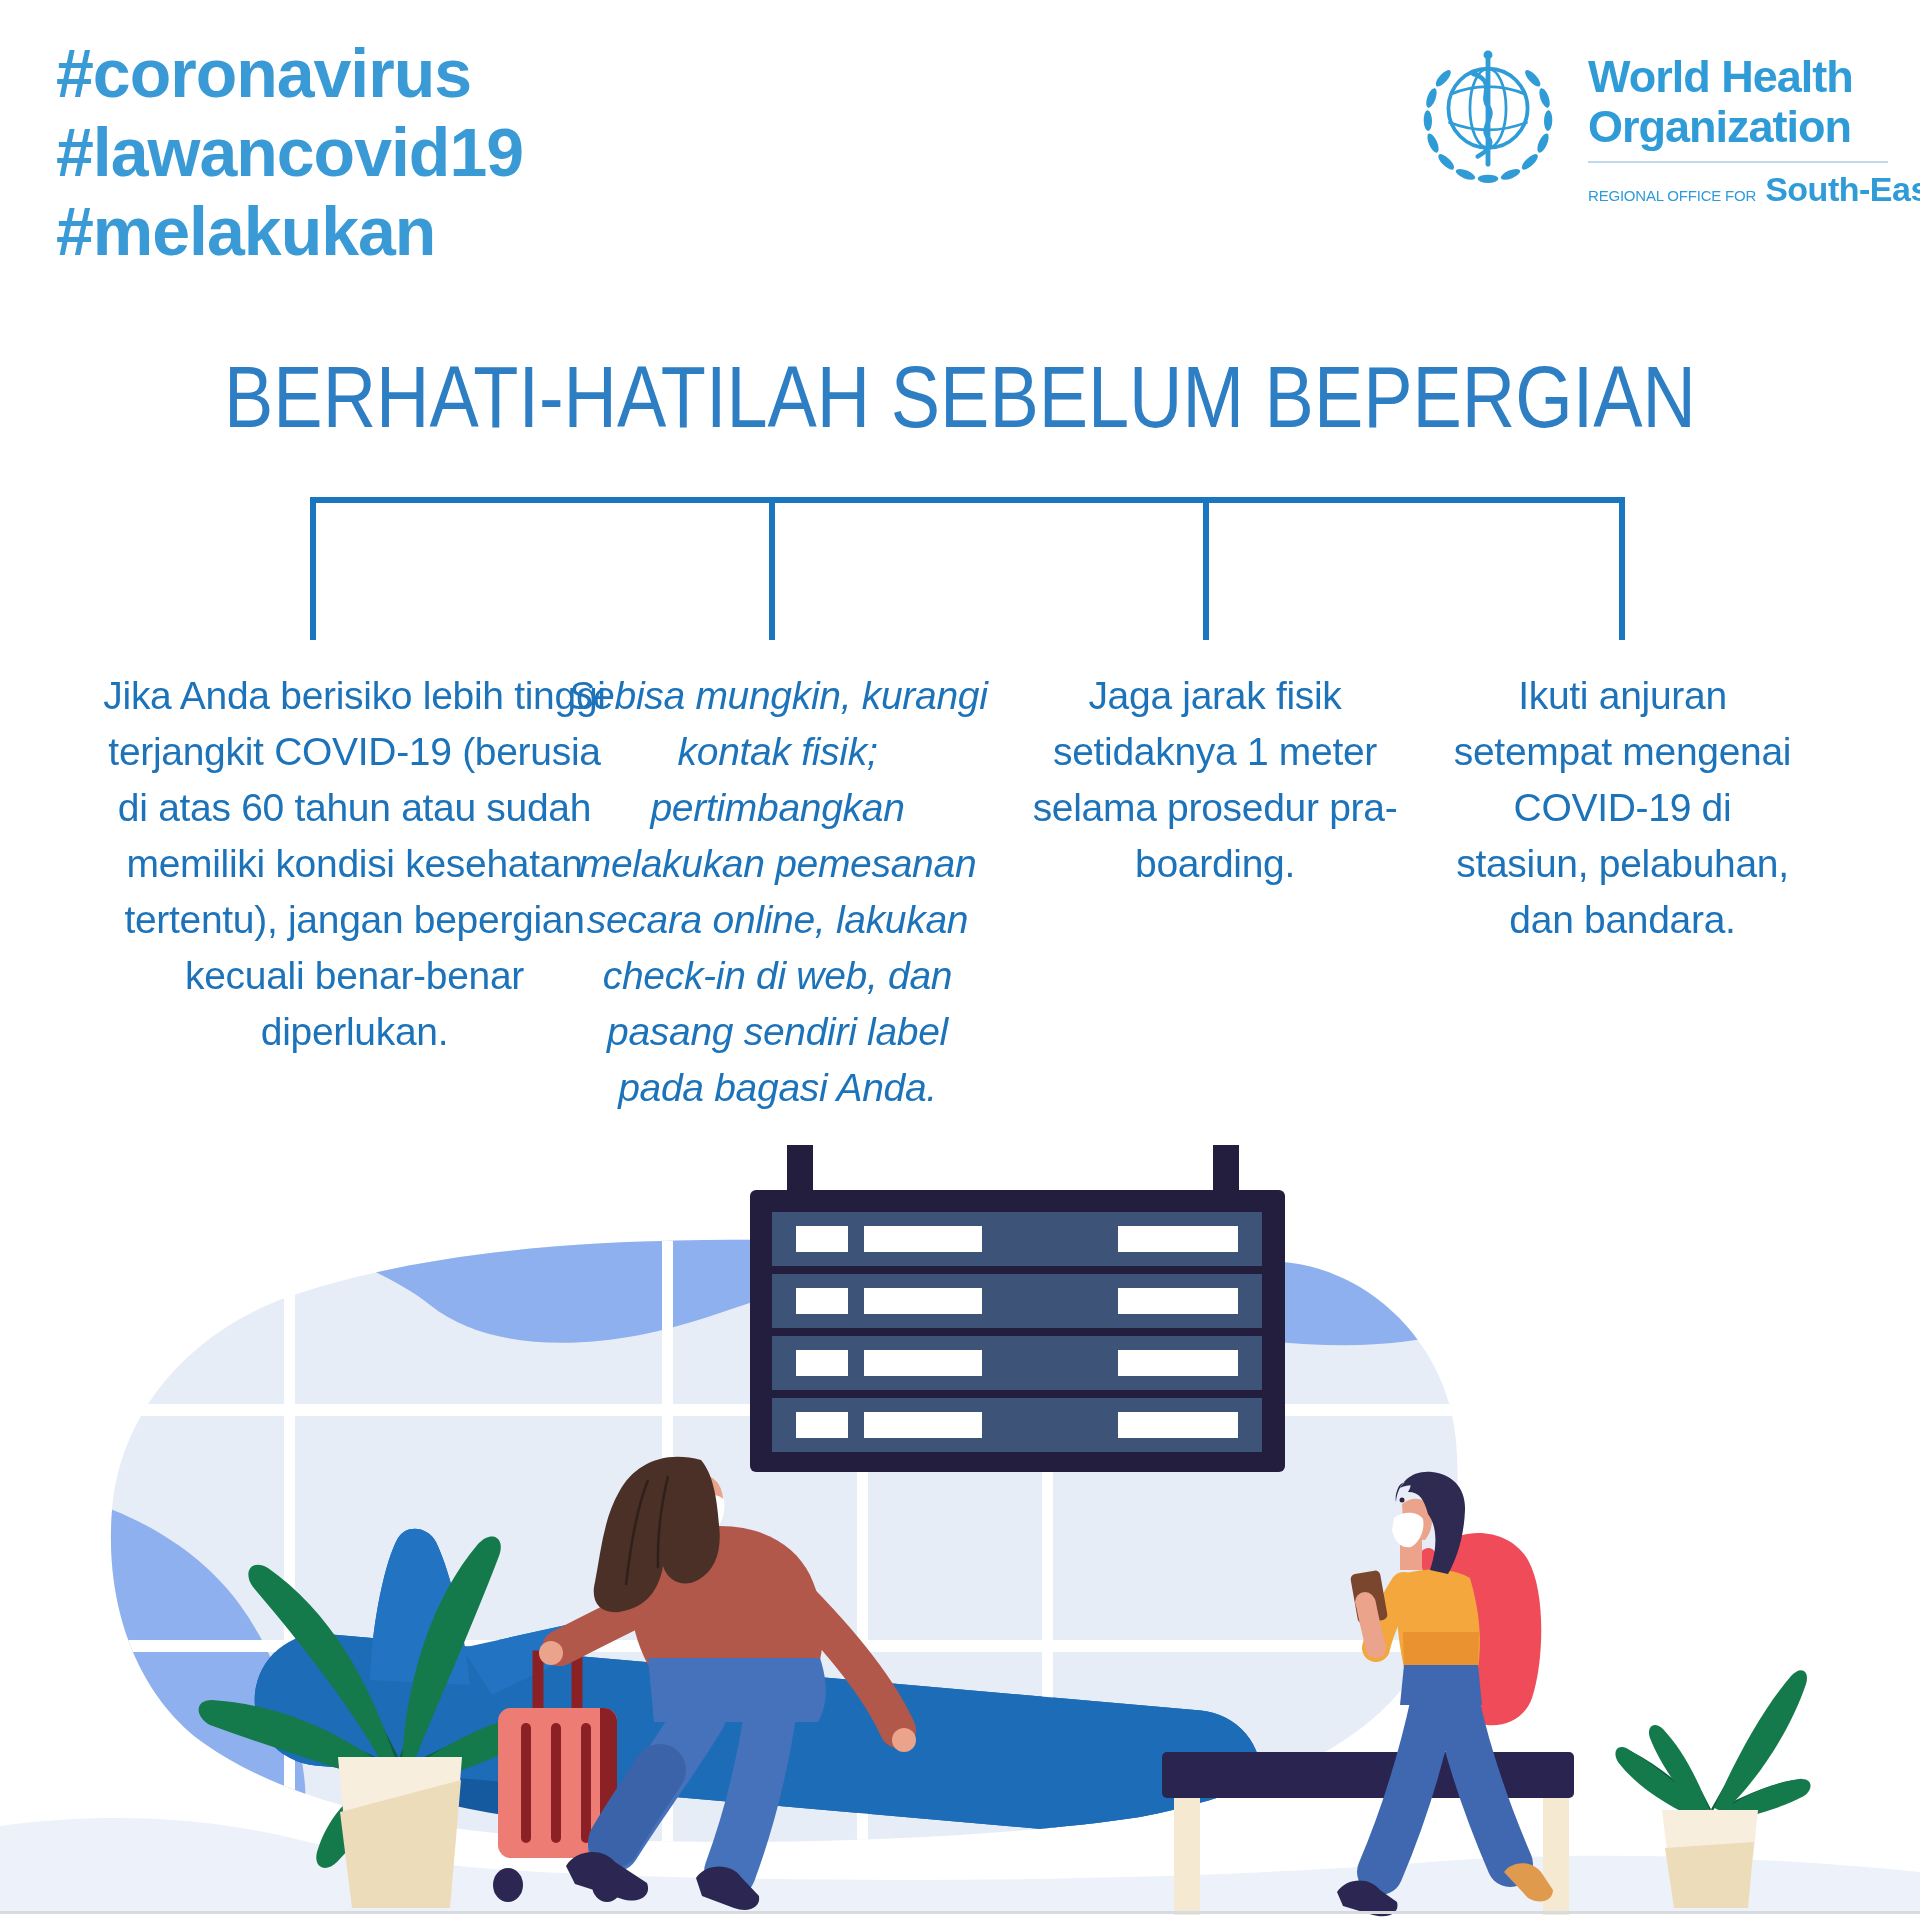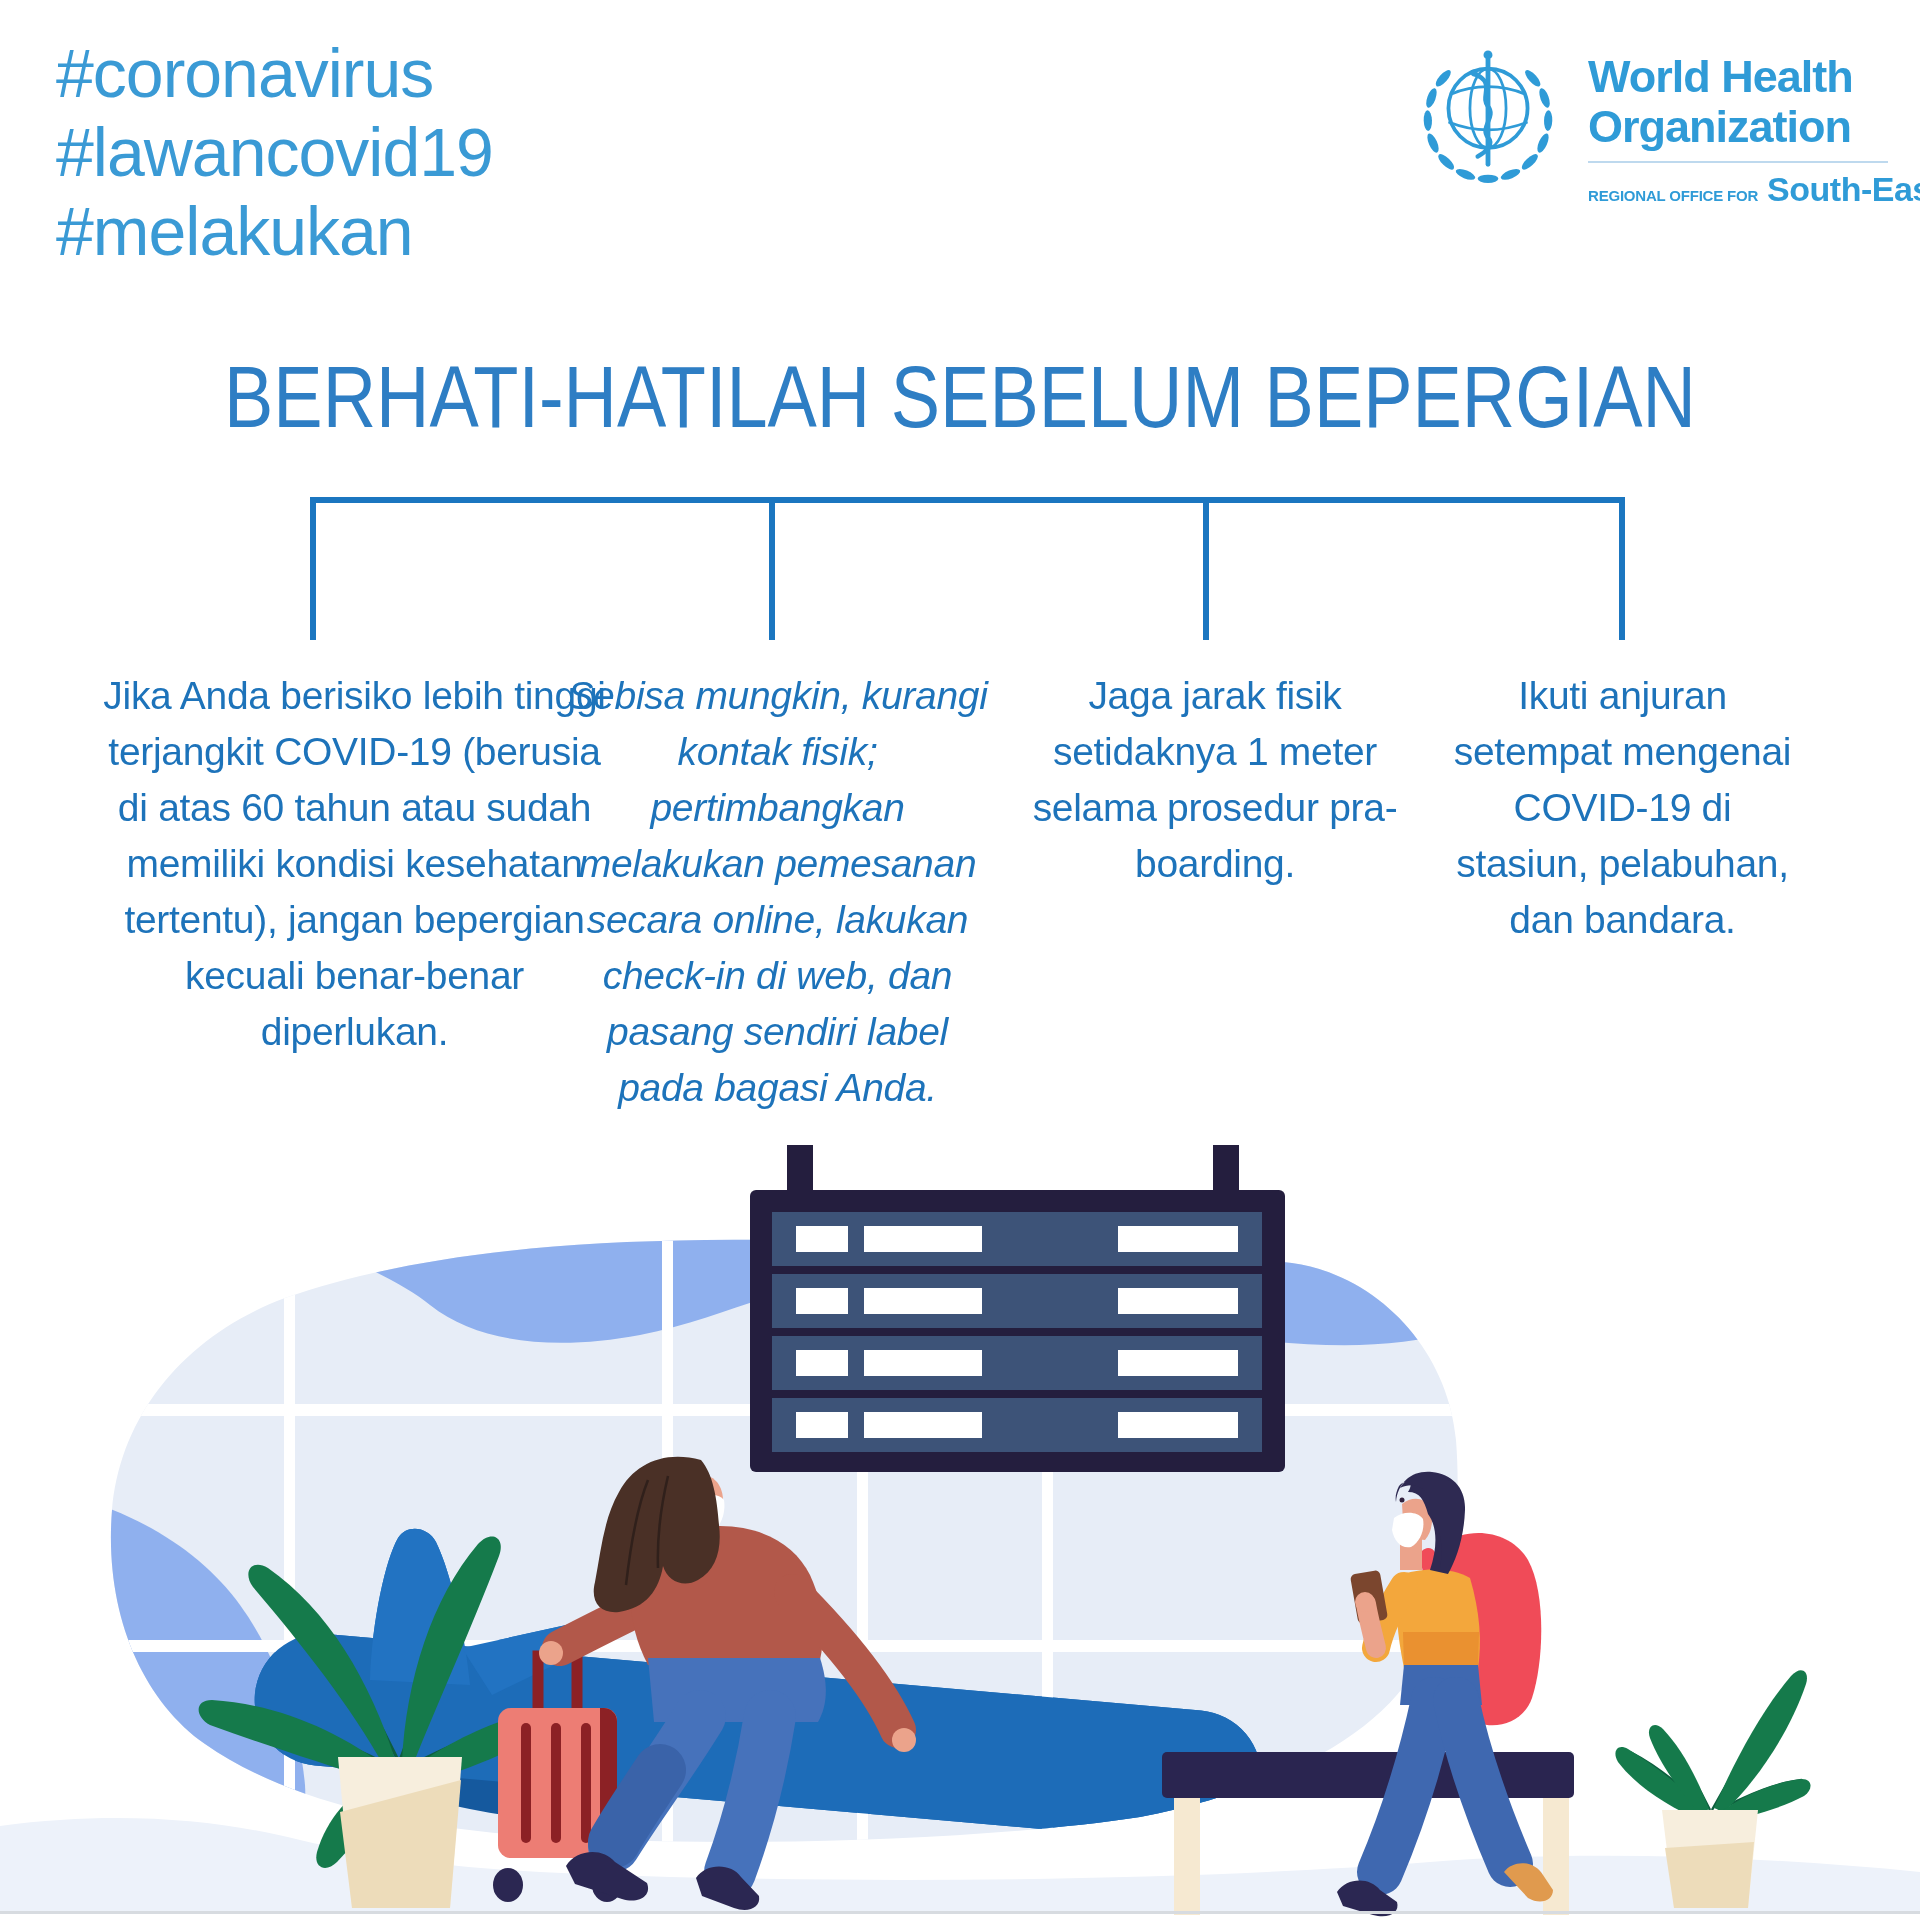--- a/index.html
+++ b/index.html
@@ -2,30 +2,30 @@
 <html style="--c-hashtag: #3a9ad5; --c-who: #2f9bd7; --c-title: #2e7ec4; --c-body: #1d73ba; --c-bracket: #1b76c0;"><head>
 <meta charset="utf-8">
 <style>
   html,body{margin:0;padding:0;background:#fff;}
   body{width:1920px;height:1920px;position:relative;overflow:hidden;
        font-family:"Liberation Sans","DejaVu Sans",sans-serif;}
   .canvas{position:absolute;inset:0;background:#ffffff;}
 
   
   .hashtags{position:absolute;left:56px;top:34px;color:var(--c-hashtag,#3a9ad5);
-    font-size:68px;line-height:79px;font-weight:400;letter-spacing:-1px;}
+    font-size:68px;line-height:79px;font-weight:700;letter-spacing:-1px;}
 
   
   .logo{position:absolute;left:1402px;top:34px;display:flex;align-items:flex-start;gap:14px;}
   .emblem{width:172px;height:176px;flex:0 0 auto;}
   .logo-text{display:flex;flex-direction:column;color:var(--c-who,#2f9bd7);padding-top:18px;}
   .org{font-weight:bold;font-size:45px;line-height:50px;letter-spacing:-1px;white-space:nowrap;}
   .logo-divider{height:2px;background:#bed9ee;margin:9px 0 7px 0;width:300px;}
   .region-row{display:flex;align-items:baseline;gap:9px;white-space:nowrap;}
-  .regional{font-weight:bold;font-size:15px;letter-spacing:-0.2px;}
+  .regional{font-weight:normal;font-size:15px;letter-spacing:-0.2px;}
   .region{font-weight:bold;font-size:34px;letter-spacing:-0.5px;}
 
   
   .title{position:absolute;left:0;right:0;top:346px;margin:0;text-align:center;
     font-size:88px;font-weight:400;color:var(--c-title,#2e7ec4);white-space:nowrap;
     transform:scaleX(0.84);transform-origin:center;letter-spacing:0px;}
 
   
   .bracket{position:absolute;left:310px;top:497px;width:1315px;height:140px;
     border-top:6px solid var(--c-bracket,#1b76c0);}

